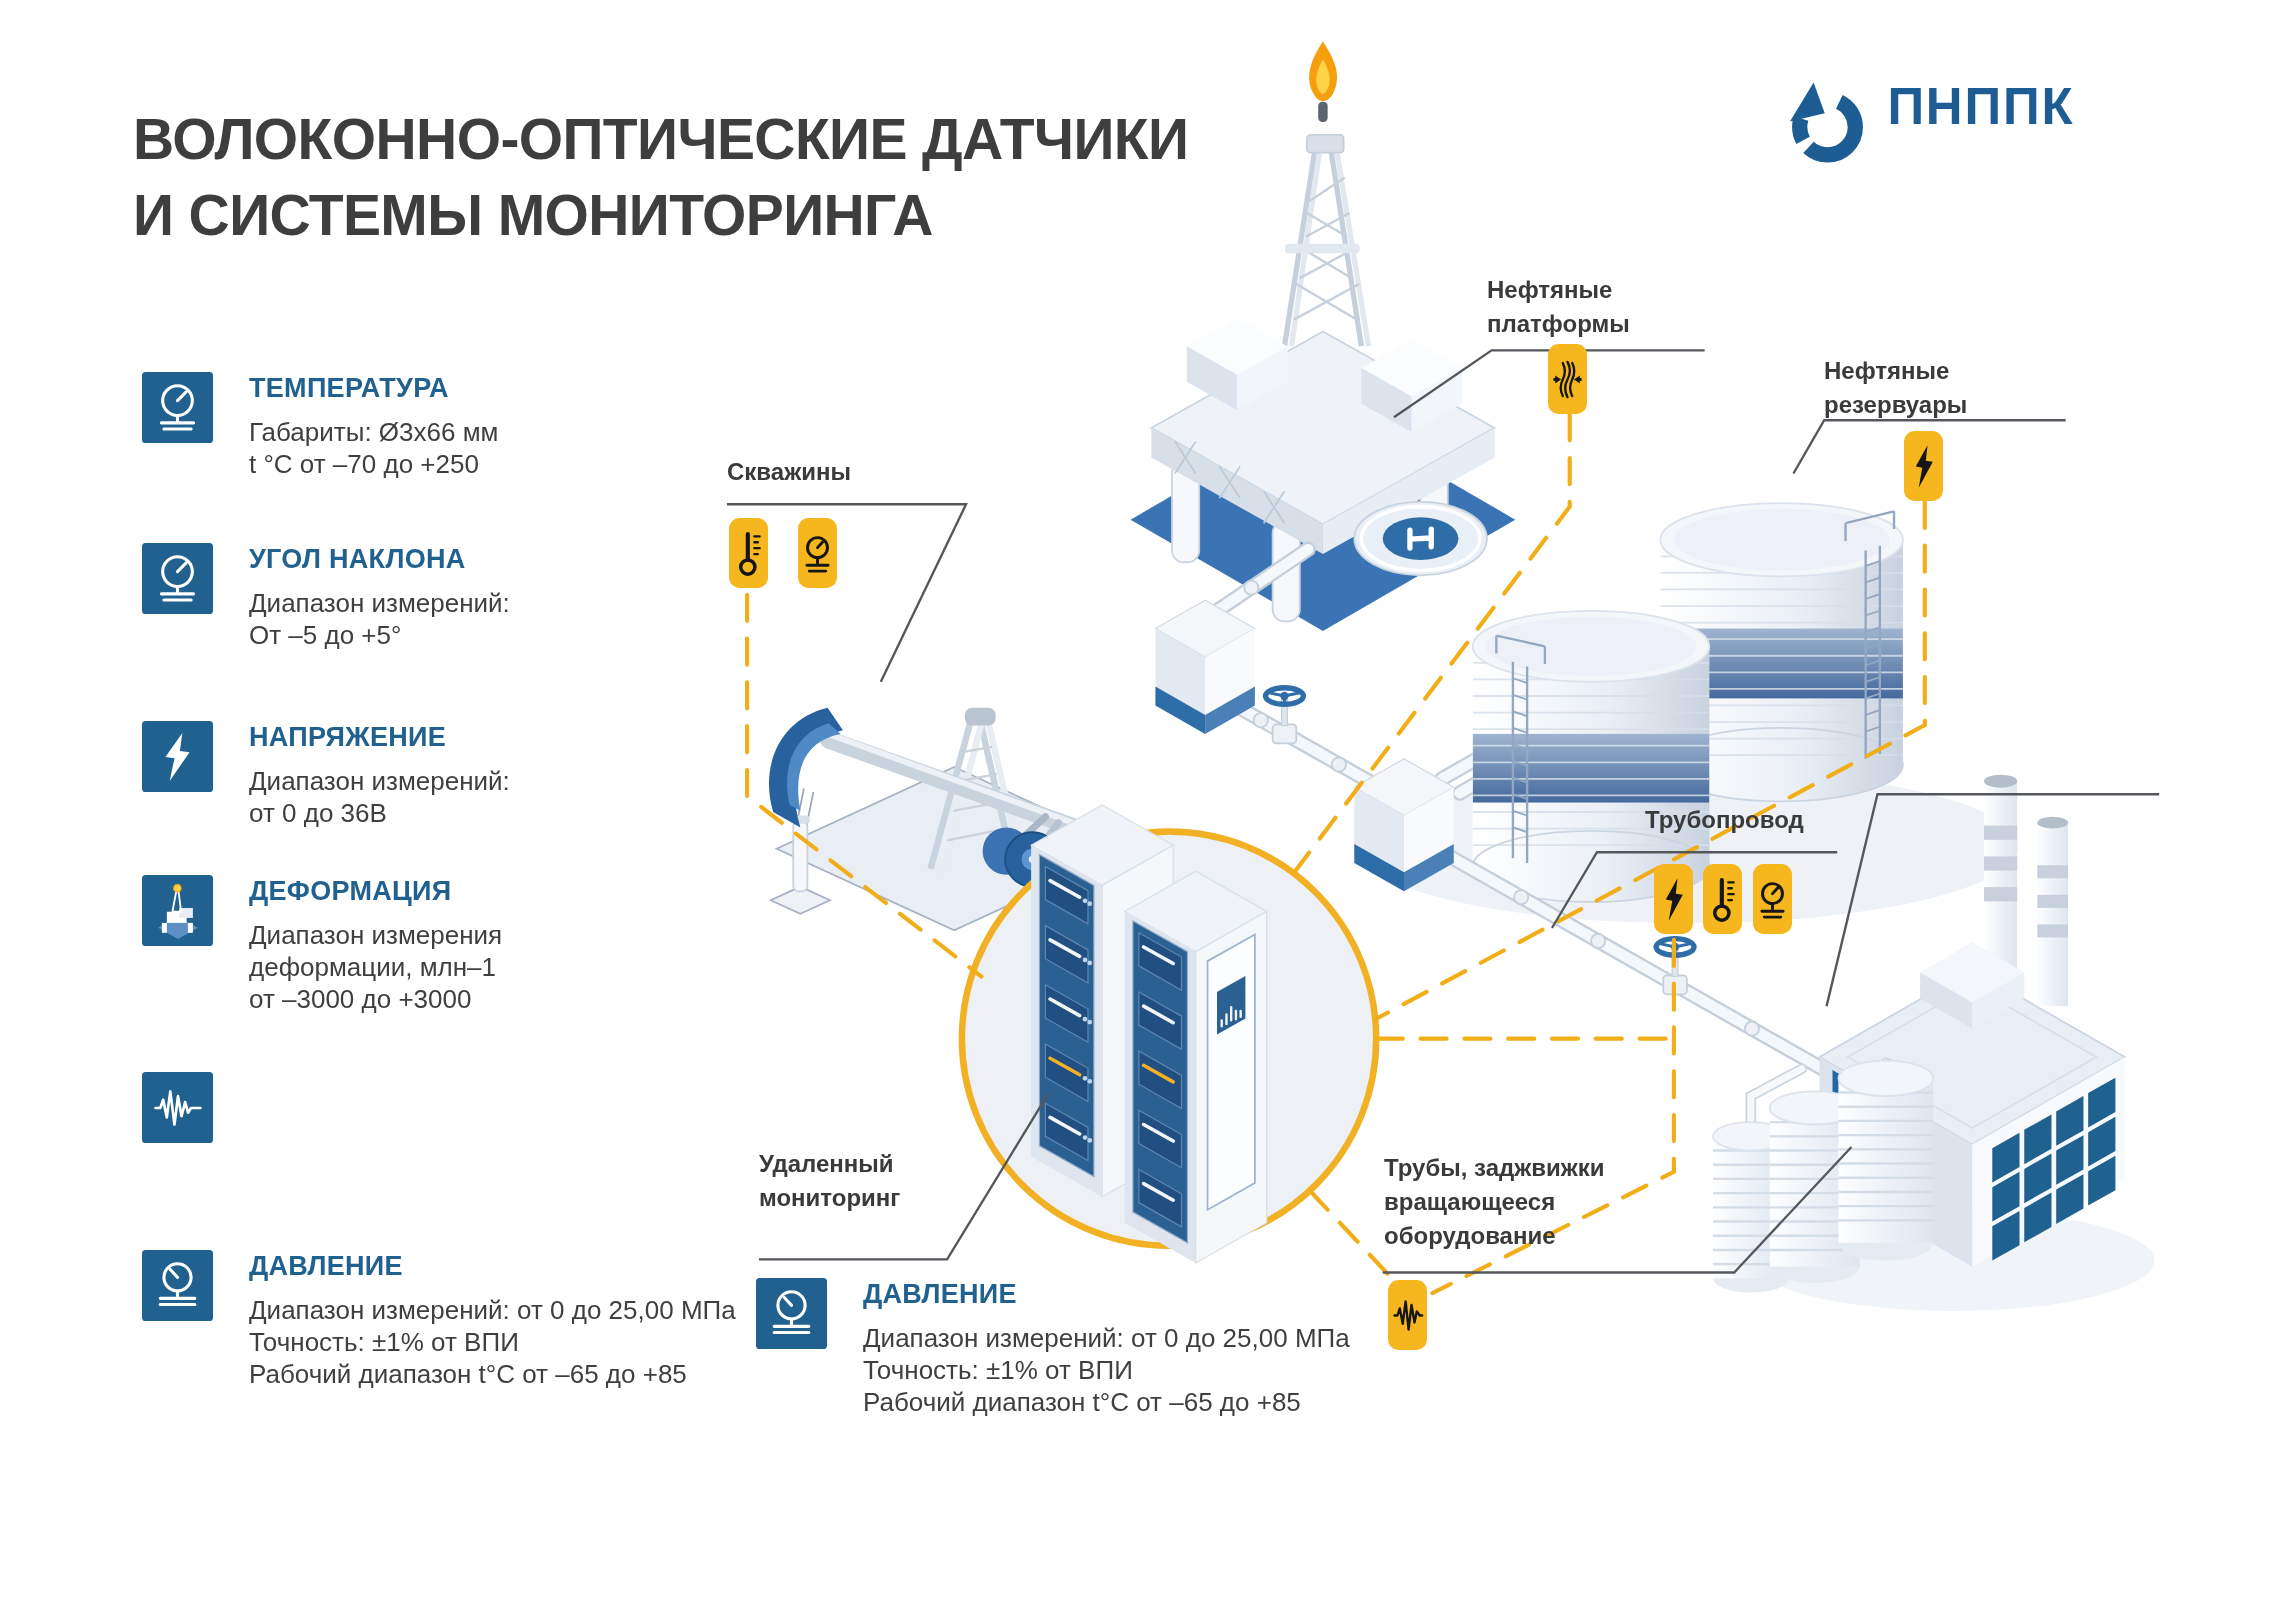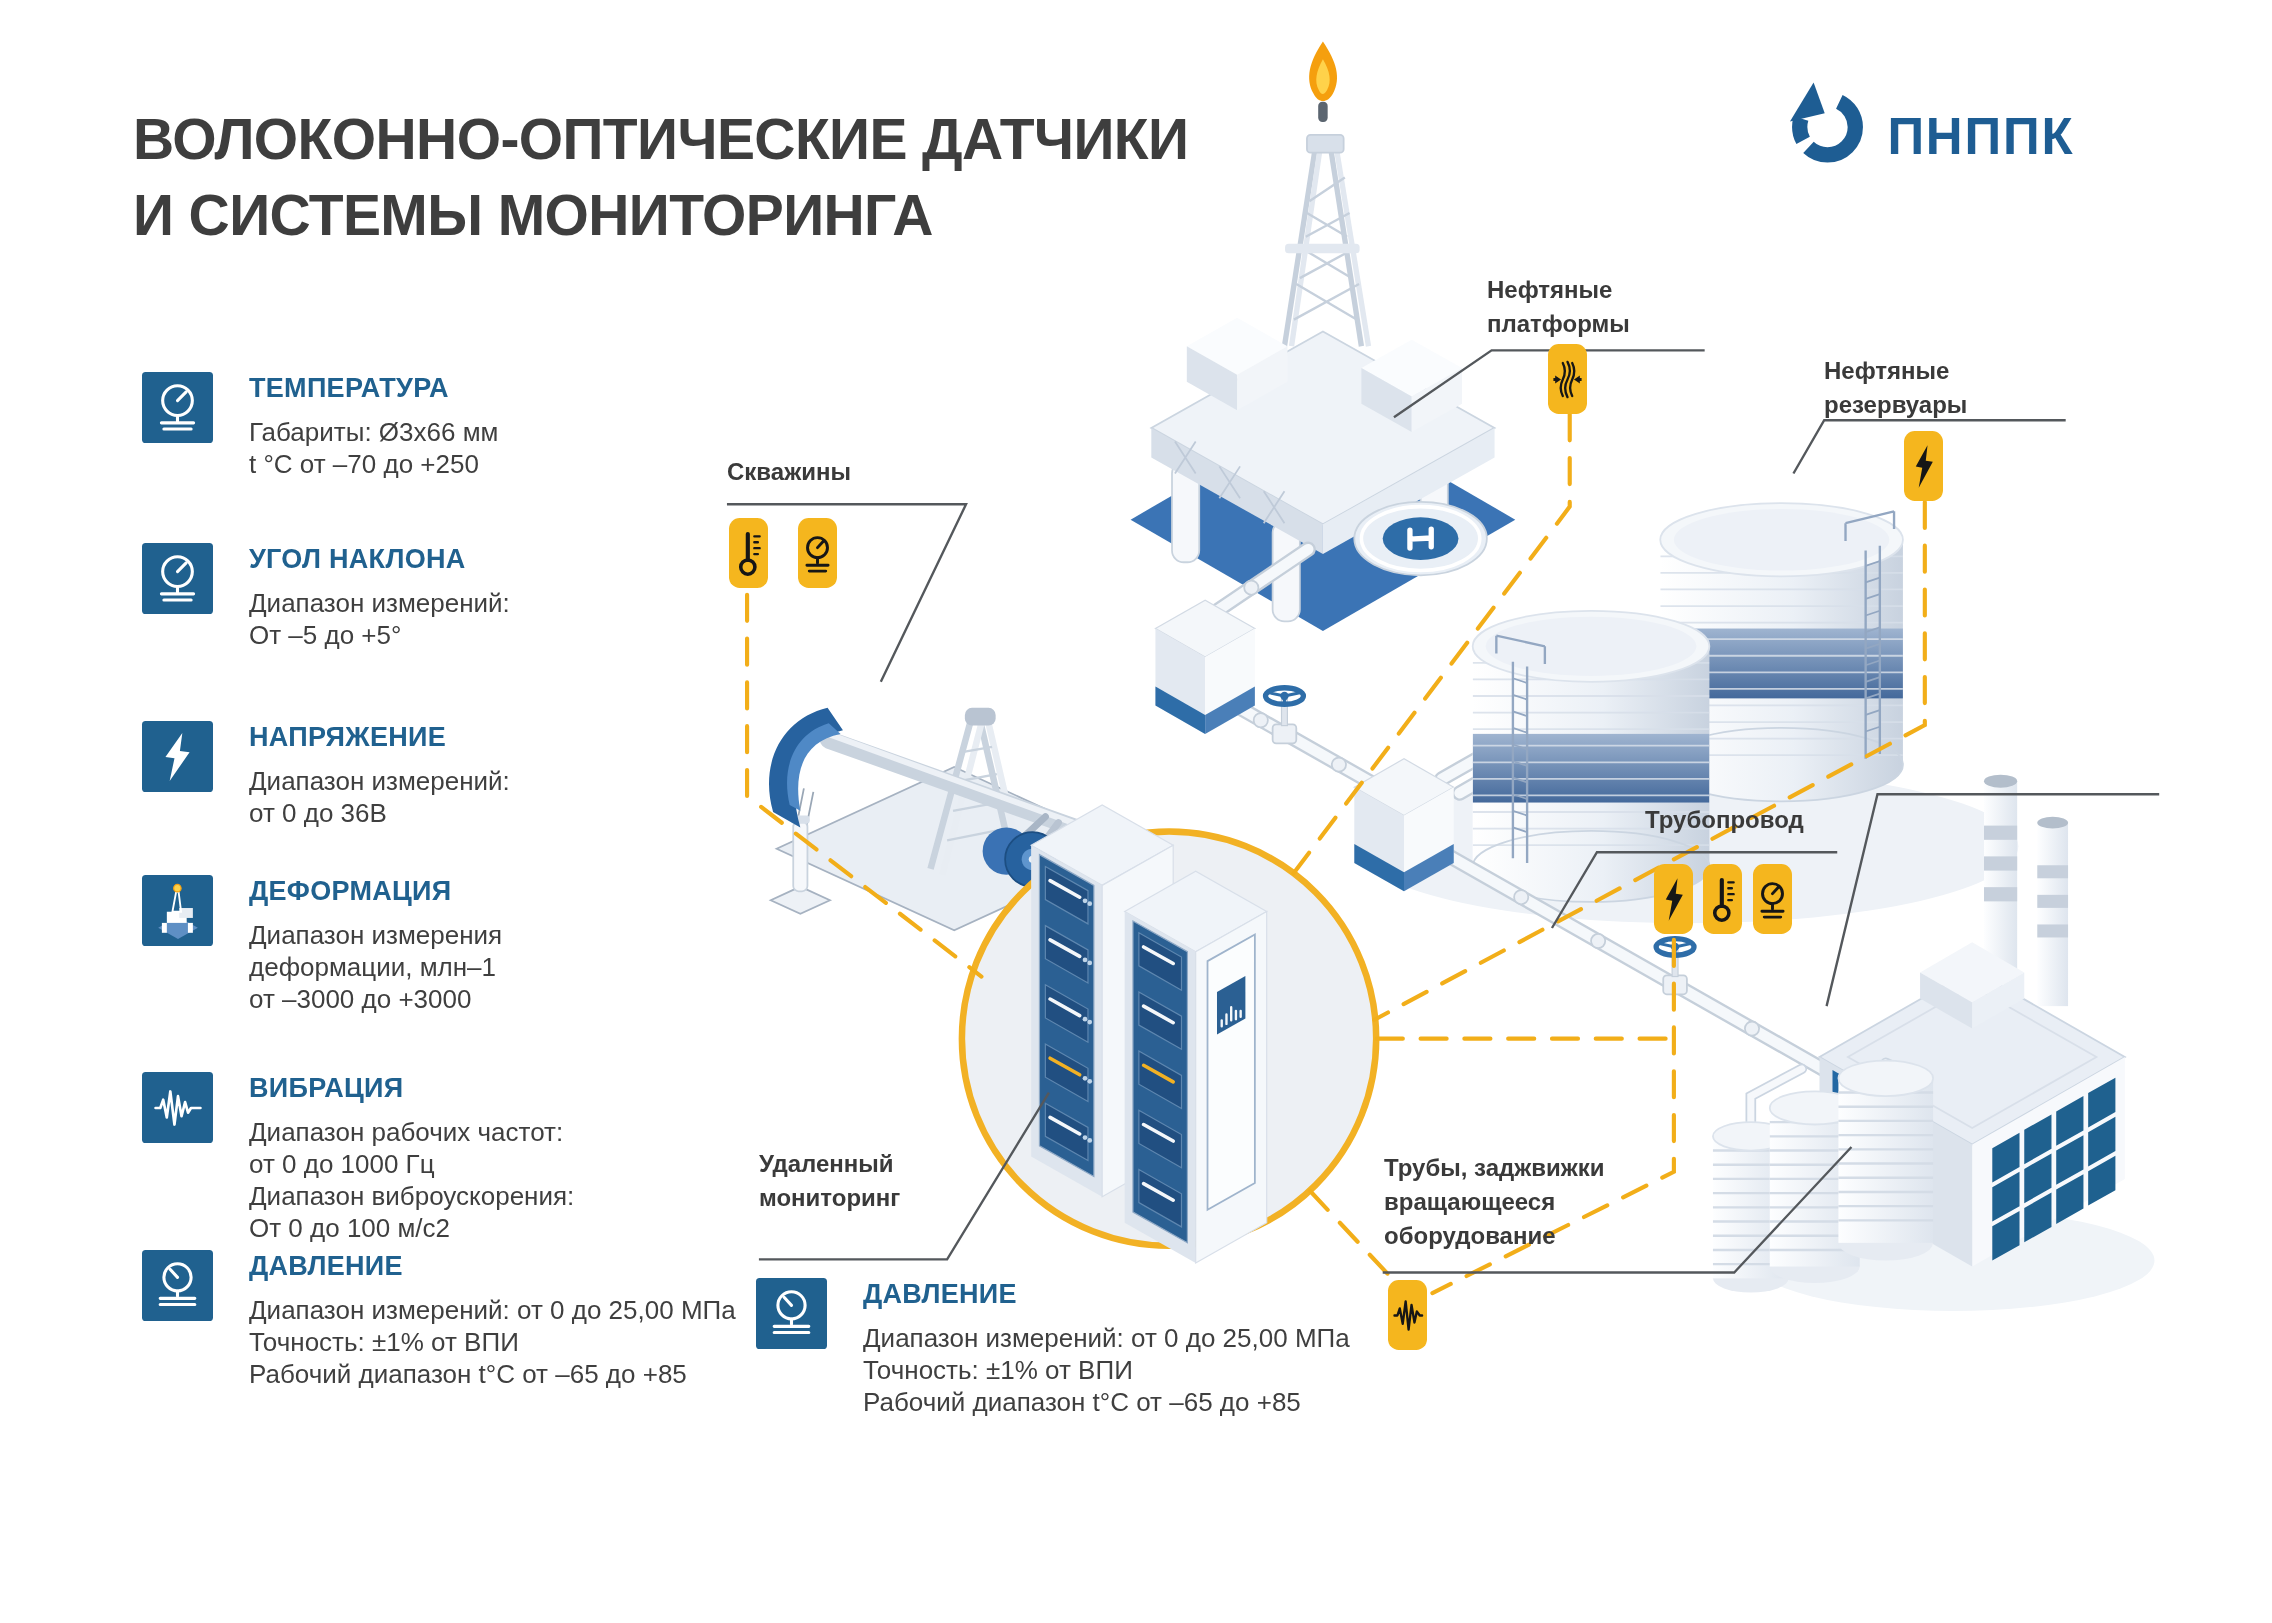--- a/index.html
+++ b/index.html
@@ -2,21 +2,21 @@
 <html style="font-size:9.5px"><head>
 <meta charset="utf-8">
 <style>
   html,body{margin:0;padding:0;background:#fff;}
   .stage{position:relative;width:2273px;height:1556px;background:#ffffff;overflow:hidden;
          font-family:"Liberation Sans","DejaVu Sans",sans-serif;}
   .abs{position:absolute;}
   
   .title{left:133px;top:101px;font-size:57px;font-weight:800;line-height:76px;
          color:var(--text-dark,#3E3E3E);letter-spacing:-0.6px;white-space:nowrap;}
-  .logo{left:1783px;top:77px;display:flex;align-items:flex-end;gap:15.4px;}
+  .logo{left:1783px;top:77px;display:flex;align-items:flex-start;gap:15.4px;}
   .logo-text{font-size:51px;font-weight:800;color:var(--logo-blue,#1E5D93);letter-spacing:1.8px;}
   
   .sensor{display:flex;gap:36px;align-items:flex-start;}
   .tile{width:71px;height:71px;background:var(--heading-blue,#20618F);border-radius:3.6px;
         display:flex;align-items:center;justify-content:center;flex:0 0 auto;}
   .s-head{font-size:27px;font-weight:800;color:var(--heading-blue,#20618F);letter-spacing:0.3px;
           margin:1.2px 0 12px 0;white-space:nowrap;}
   .s-line{font-size:26px;color:#3F3F3F;line-height:32px;white-space:nowrap;}
   
   .map-label{font-size:24px;font-weight:700;color:#3A3A3A;line-height:34px;white-space:nowrap;}
@@ -433,27 +433,20 @@
       <div class="s-line">от –3000 до +3000</div>
     </div>
   </div>
 
   <div class="abs sensor" style="left:142px;top:1072px">
     <div class="tile">
       <svg width="52" height="52" viewBox="0 0 88 88" fill="none" stroke="#FFFFFF" stroke-width="4.5" stroke-linecap="round" stroke-linejoin="round">
         <path d="M6,44 L14,44 L19,30 L25,60 L31,16 L38,72 L44,24 L50,58 L56,34 L61,52 L66,44 L82,44"></path>
       </svg>
     </div>
-    <div>
-      <div class="s-head">ВИБРАЦИЯ</div>
-      <div class="s-line">Диапазон рабочих частот:</div>
-      <div class="s-line">от 0 до 1000 Гц</div>
-      <div class="s-line">Диапазон виброускорения:</div>
-      <div class="s-line">От 0 до 100 м/с2</div>
-    </div>
   </div>
 
   <div class="abs sensor" style="left:142px;top:1250px">
     <div class="tile">
       <svg width="47" height="52" viewBox="0 0 76 84" fill="none" stroke="#FFFFFF" stroke-width="5" stroke-linecap="round">
         <circle cx="38" cy="28" r="22"></circle>
           <path d="M38,28 L26,15 M38,50 L38,58 M10,62 H66 M10,72 H66"></path>
       </svg>
     </div>
     <div>

